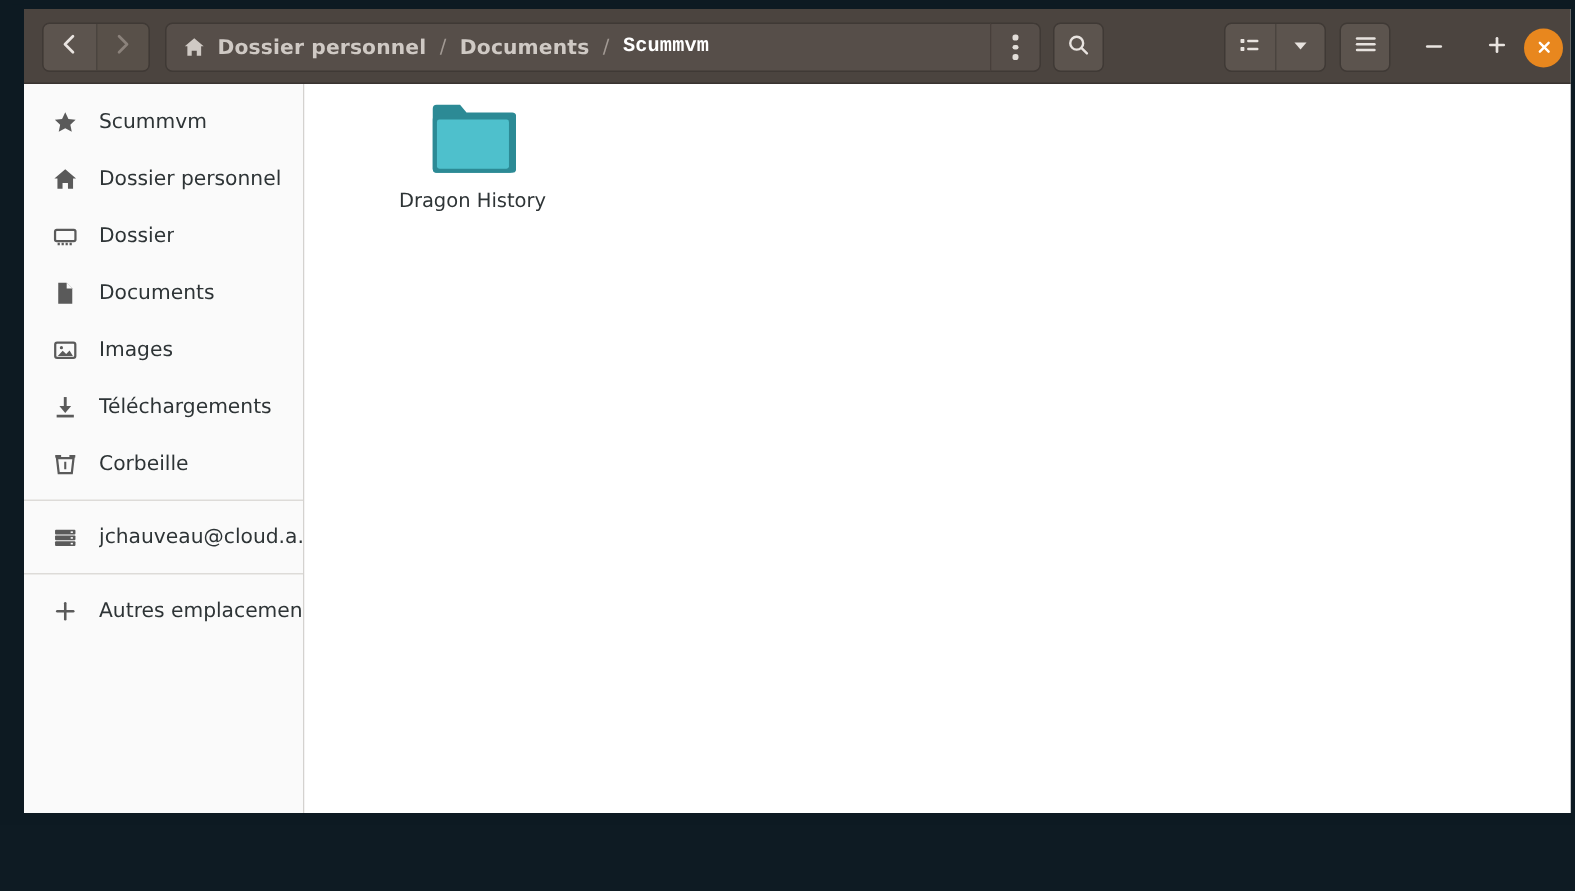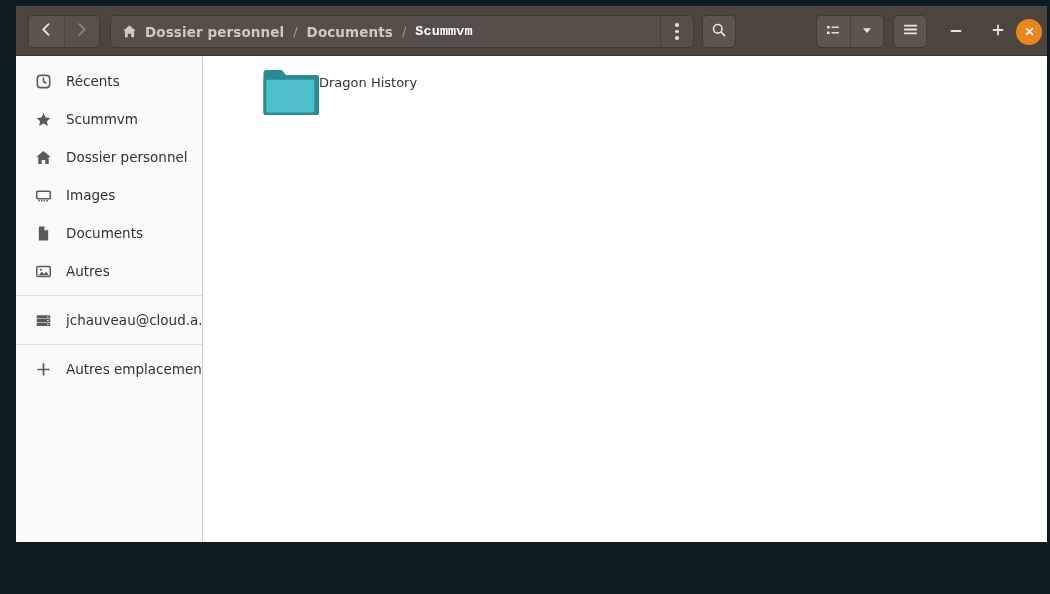--- a/index.html
+++ b/index.html
@@ -236,21 +236,22 @@
     flex: 1;
     background: #ffffff;
     position: relative;
   }
   .file-item {
     position: absolute;
     left: 58px;
     top: 10px;
     width: 108px;
     display: flex;
-    flex-direction: row;
+    flex-direction: column;
+    align-items: center;
   }
   .folder-ico {
     width: 58px;
     height: 52px;
     position: relative;
   }
   .file-label {
     margin-top: 9px;
     font-size: 13px;
     color: #2e3436;
@@ -378,29 +379,20 @@
             </svg>
       </span>
     </div>
 
   </div>
 
   <div class="content">
 
     <div class="sidebar">
 
-      <div class="side-item">
-        <span class="side-ico">
-          <svg width="17" height="17" viewBox="0 0 16 16" fill="none" stroke="currentColor" stroke-width="1.5">
-                <rect x="2.2" y="2.2" width="11.6" height="11.6" rx="3"></rect>
-                <polyline points="8,5 8,8 10.2,9.4" stroke-linecap="round" stroke-linejoin="round"></polyline>
-              </svg>
-        </span>
-        <span class="side-label">Récents</span>
-      </div>
 
       <div class="side-item">
         <span class="side-ico">
           <svg width="17" height="17" viewBox="0 0 16 16" fill="currentColor">
                 <polygon points="8,1.8 10,6 14.5,6.5 11.2,9.6 12.1,14 8,11.8 3.9,14 4.8,9.6 1.5,6.5 6,6"></polygon>
               </svg>
         </span>
         <span class="side-label">Scummvm</span>
       </div>
 
@@ -413,47 +405,68 @@
         <span class="side-label">Dossier personnel</span>
       </div>
 
       <div class="side-item">
         <span class="side-ico">
           <svg width="17" height="17" viewBox="0 0 16 16" fill="none" stroke="currentColor" stroke-width="1.4">
                 <rect x="1.6" y="4" width="12.8" height="7" rx="1"></rect>
                 <line x1="3.2" y1="12.9" x2="12.8" y2="12.9" stroke-width="1.5" stroke-dasharray="1.4 1.1"></line>
               </svg>
         </span>
-        <span class="side-label">Images</span>
+        <span class="side-label">Dossier</span>
       </div>
 
       <div class="side-item">
         <span class="side-ico">
           <svg width="17" height="17" viewBox="0 0 16 16" fill="currentColor">
                 <path d="M3.6 1.4h5.2l3.6 3.6v9.6H3.6z"></path>
                 <polygon points="8.9,1.4 12.4,5 8.9,5" fill="#fafafa"></polygon>
               </svg>
         </span>
         <span class="side-label">Documents</span>
       </div>
 
       <div class="side-item">
         <span class="side-ico">
           <svg width="17" height="17" viewBox="0 0 16 16" fill="none" stroke="currentColor" stroke-width="1.4">
                 <rect x="1.7" y="3.2" width="12.6" height="9.6" rx="1.2"></rect>
                 <circle cx="5.6" cy="6.4" r="1" fill="currentColor" stroke="none"></circle>
                 <path d="M3.3 11.6 6.4 8.3l2.2 2 2.1-2.2 2.1 3.5z" fill="currentColor" stroke="none"></path>
               </svg>
         </span>
-        <span class="side-label">Autres</span>
-      </div>
-
-
-
-
+        <span class="side-label">Images</span>
+      </div>
+
+
+      <div class="side-item">
+        <span class="side-ico">
+          <svg width="17" height="17" viewBox="0 0 16 16" fill="currentColor">
+                <rect x="7.1" y="1.6" width="1.8" height="6.6"></rect>
+                <polygon points="4.3,7.2 11.7,7.2 8,11.6"></polygon>
+                <rect x="2.6" y="12.7" width="10.8" height="1.7"></rect>
+              </svg>
+        </span>
+        <span class="side-label">Téléchargements</span>
+      </div>
+
+
+      <div class="side-item">
+        <span class="side-ico">
+          <svg width="17" height="17" viewBox="0 0 16 16" fill="none" stroke="currentColor" stroke-width="1.4">
+                <path d="M2.8 4.2h10.4l-1.1 9.4H3.9z"></path>
+                <line x1="1.7" y1="3" x2="5.4" y2="3" stroke-width="1.5"></line>
+                <line x1="10.6" y1="3" x2="14.3" y2="3" stroke-width="1.5"></line>
+                <line x1="8" y1="6.4" x2="8" y2="11.2" stroke-width="1.3"></line>
+              </svg>
+        </span>
+        <span class="side-label">Corbeille</span>
+      </div>
 
       <div class="side-sep"></div>
 
       <div class="side-item">
         <span class="side-ico">
           <svg width="17" height="17" viewBox="0 0 16 16" fill="currentColor">
                 <rect x="1.6" y="3" width="12.8" height="3" rx="0.6"></rect>
                 <rect x="1.6" y="6.6" width="12.8" height="3" rx="0.6"></rect>
                 <rect x="1.6" y="10.2" width="12.8" height="3" rx="0.6"></rect>
                 <rect x="11.4" y="4" width="1.4" height="1" fill="#fafafa"></rect>

